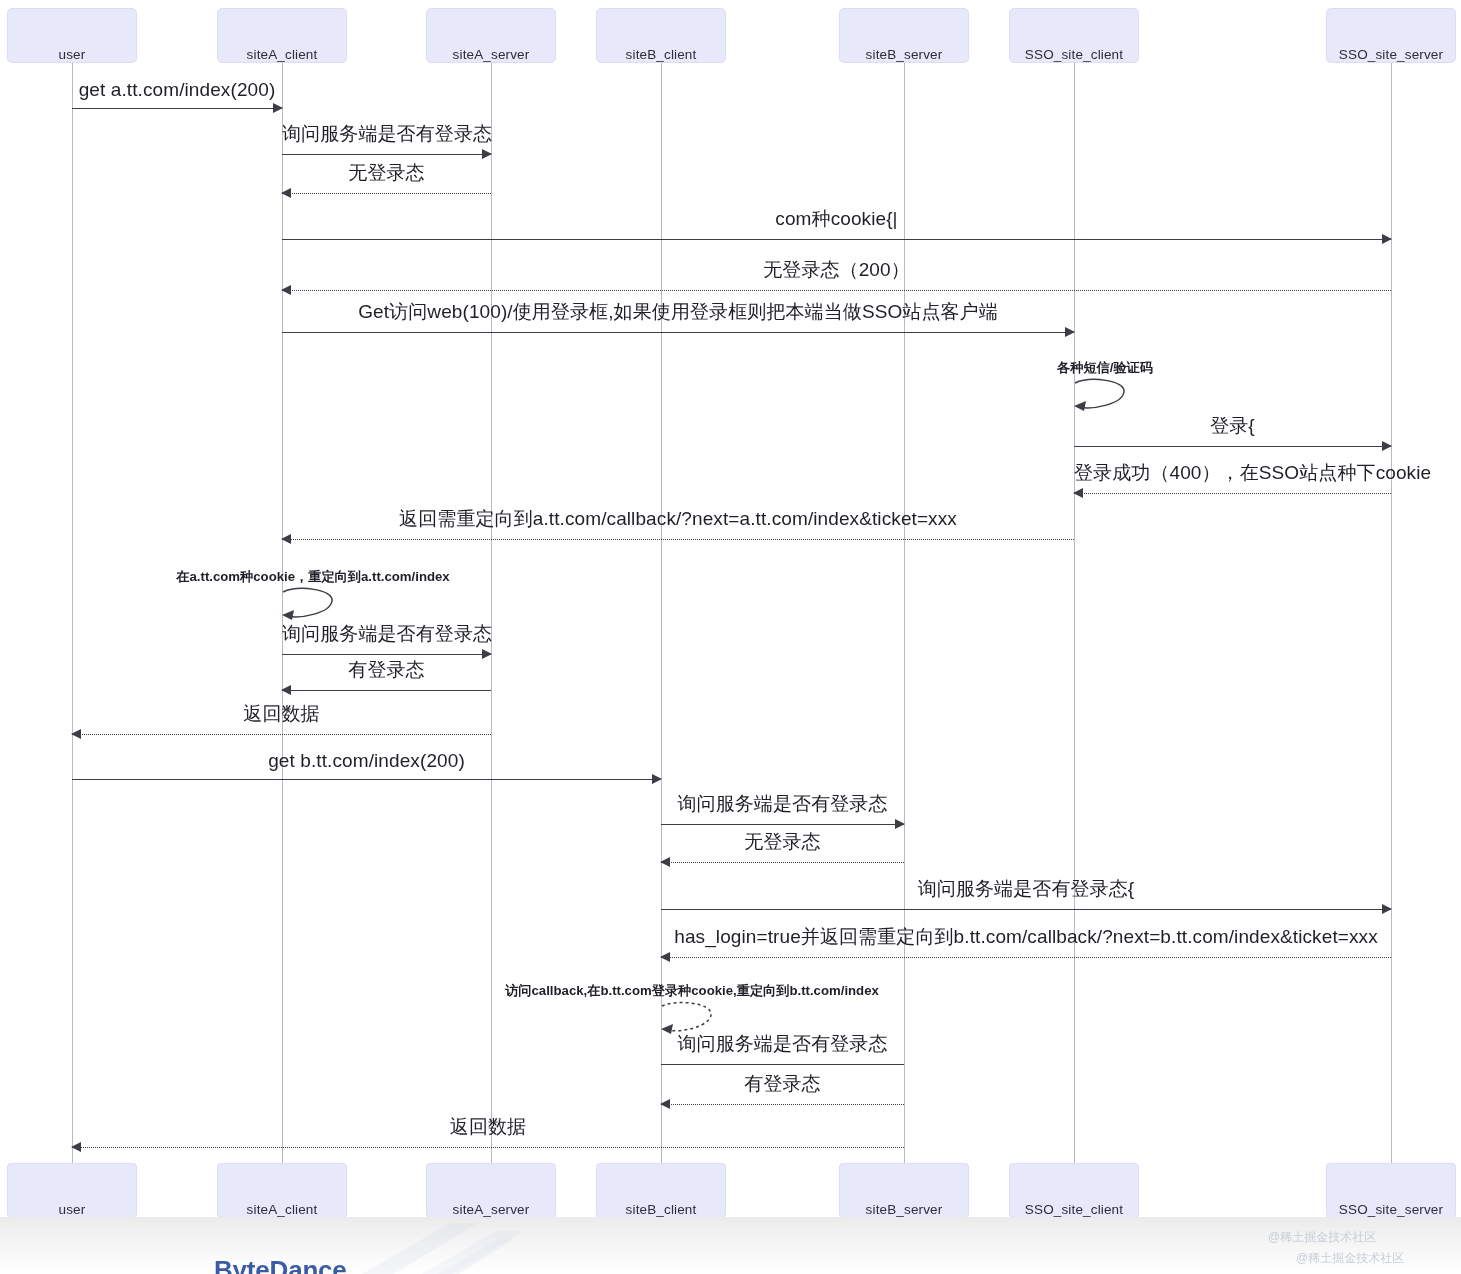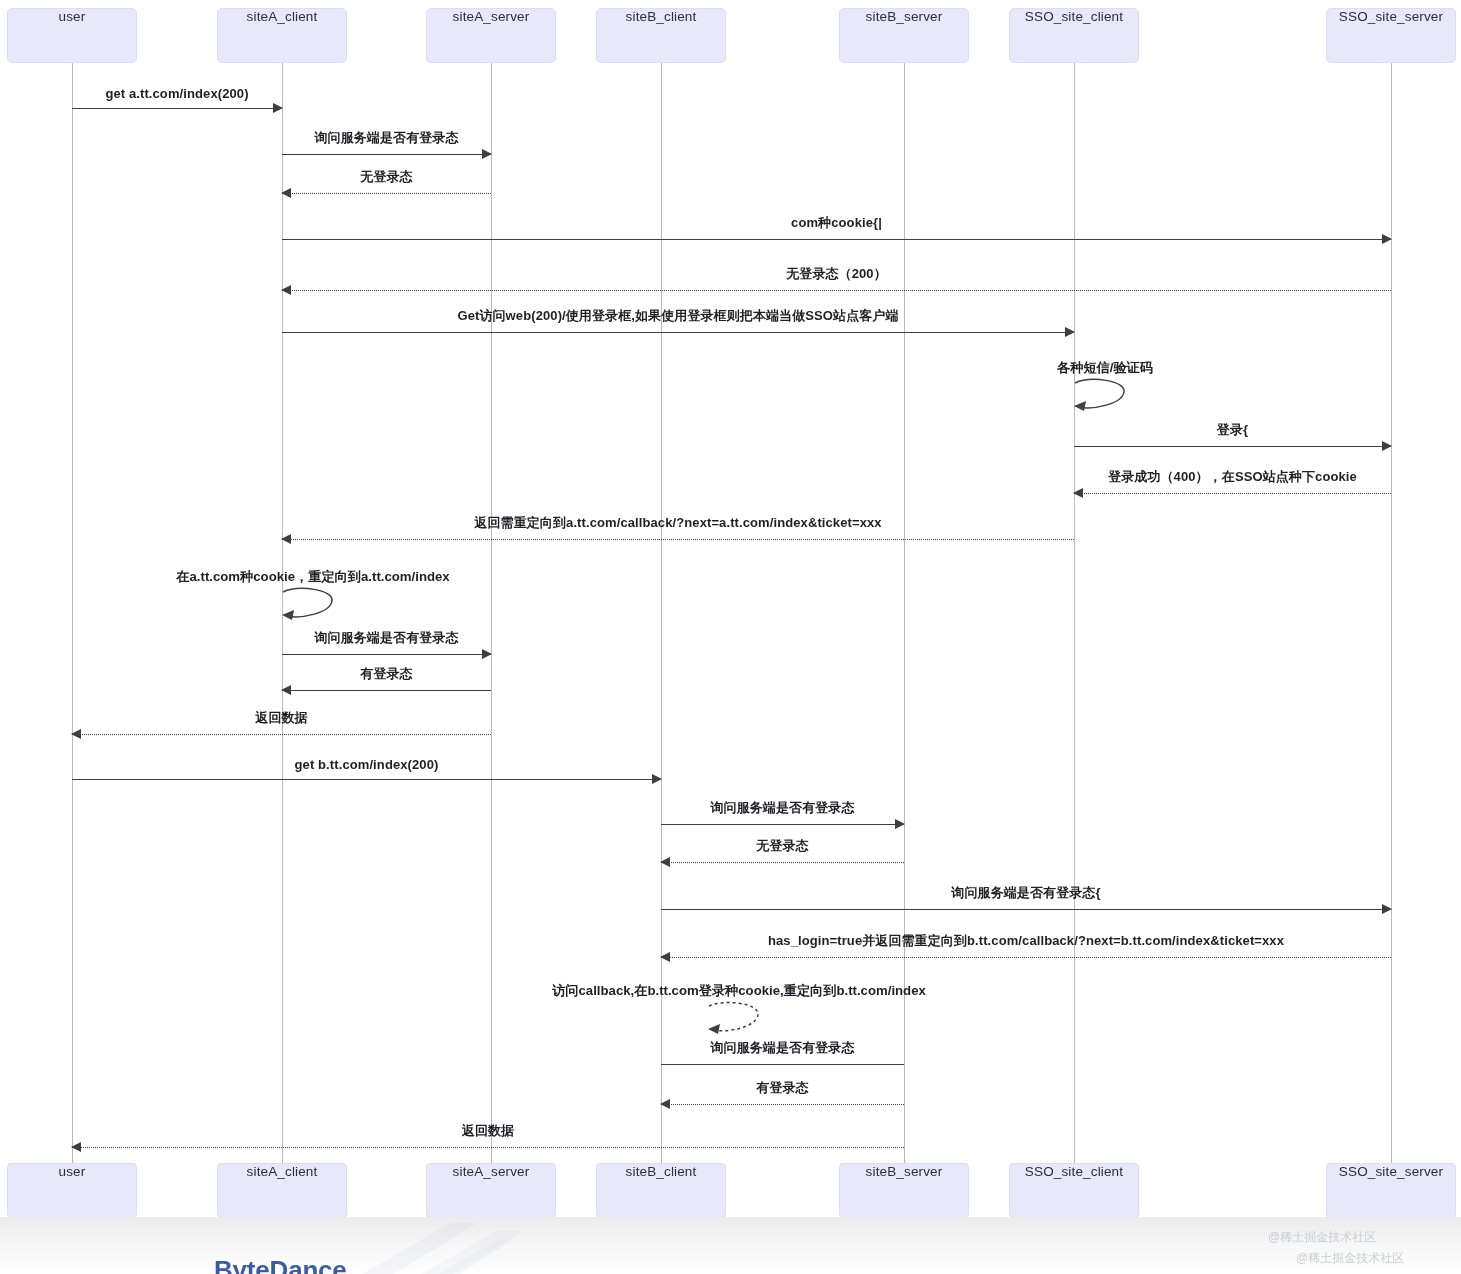--- a/index.html
+++ b/index.html
@@ -16,21 +16,21 @@
     background:#fff;
   }
   
   .p-box{
     position:absolute;
     height:55px;
     background:#e8e8fb;
     border:1px solid #dcdcf6;
     border-radius:5px;
     display:flex;
-    align-items:flex-start;
+    align-items:flex-end;
     justify-content:center;
     color:#2c2c3a;
     font-size:13.5px;
     letter-spacing:.15px;
     box-sizing:border-box;
   }
   .p-box.bottom{ border-radius:4px; }
   
   .lifeline{
     position:absolute;
@@ -55,22 +55,22 @@
     border-top:5.5px solid transparent;
     border-bottom:5.5px solid transparent;
   }
   .msg.right .head{ right:-1px; border-left:10px solid #3d3d46; }
   .msg.left  .head{ left:-1px;  border-right:10px solid #3d3d46; }
   .msg .label{
     position:absolute;
     bottom:7px;
     width:100%;
     text-align:center;
-    font-size:13px;
-    font-weight:700;
+    font-size:19px;
+    font-weight:400;
     color:#1f1f27;
     white-space:nowrap;
     letter-spacing:.1px;
   }
   
   .selfloop{ position:absolute;text-align:right; }
   .selfloop .lbl{
     position:absolute;
     bottom:100%;
     left:50%;
@@ -146,21 +146,21 @@
         <div class="label">com种cookie{|</div>
       </div>
       <div class="msg left dashed" style="left: 282px; top: 290px; width: 1109px;">
         <div class="line" style="width: 1109px;"></div>
         <div class="head"></div>
         <div class="label">无登录态（200）</div>
       </div>
       <div class="msg right" style="left: 282px; top: 332px; width: 792px;">
         <div class="line" style="width: 792px;"></div>
         <div class="head"></div>
-        <div class="label">Get访问web(200)/使用登录框,如果使用登录框则把本端当做SSO站点客户端</div>
+        <div class="label">Get访问web(100)/使用登录框,如果使用登录框则把本端当做SSO站点客户端</div>
       </div>
       <div class="msg right" style="left: 1074px; top: 446px; width: 317px;">
         <div class="line" style="width: 317px;"></div>
         <div class="head"></div>
         <div class="label">登录{</div>
       </div>
       <div class="msg left dashed" style="left: 1074px; top: 493px; width: 317px;">
         <div class="line" style="width: 317px;"></div>
         <div class="head"></div>
         <div class="label">登录成功（400），在SSO站点种下cookie</div>
@@ -233,21 +233,21 @@
           <polygon points="0,26 12,21 10,31" fill="#3d3d46"></polygon>
         </svg>
       </div>
       <div class="selfloop" style="left: 282px; top: 589px; width: 62px; height: 34px;">
         <div class="lbl">在a.tt.com种cookie，重定向到a.tt.com/index</div>
         <svg width="62" height="34" viewBox="0 0 62 34">
           <path d="M1 3 C 16 -4, 52 0, 50 12 C 48 24, 20 30, 4 27" fill="none" stroke="#3d3d46" stroke-width="1.5"></path>
           <polygon points="0,26 12,21 10,31" fill="#3d3d46"></polygon>
         </svg>
       </div>
-      <div class="selfloop" style="left: 661px; top: 1003px; width: 62px; height: 34px; margin-left: 47px;">
+      <div class="selfloop" style="left: 661px; top: 1003px; width: 62px; height: 34px;">
         <div class="lbl">访问callback,在b.tt.com登录种cookie,重定向到b.tt.com/index</div>
         <svg width="62" height="34" viewBox="0 0 62 34">
           <path d="M1 3 C 16 -4, 52 0, 50 12 C 48 24, 20 30, 4 27" fill="none" stroke="#3d3d46" stroke-width="1.5" stroke-dasharray="3,3"></path>
           <polygon points="0,26 12,21 10,31" fill="#3d3d46"></polygon>
         </svg>
       </div>
     </div>
   <div id="top-boxes-layer">
       <div class="p-box" style="left: 7px; width: 130px; top: 8px;">
         <span>user</span>

